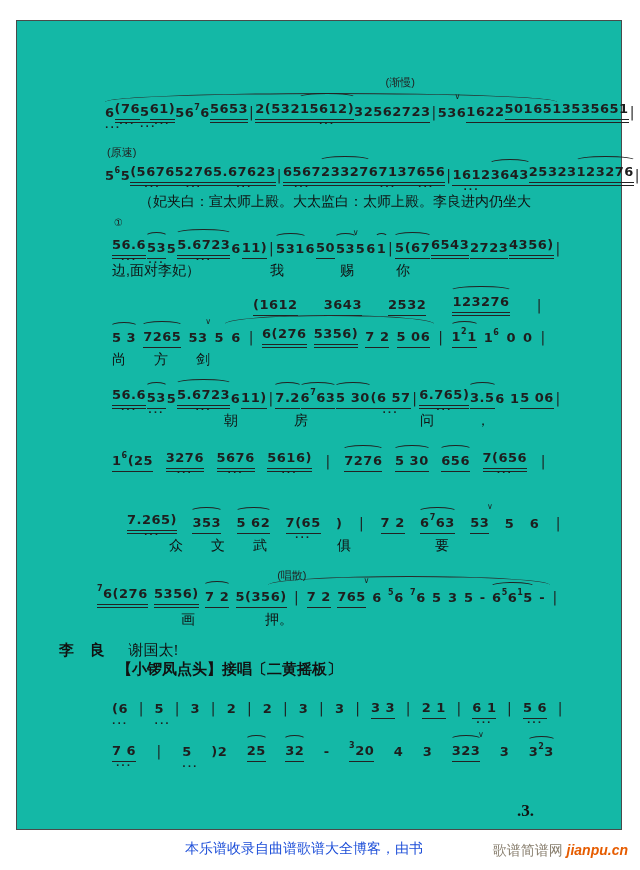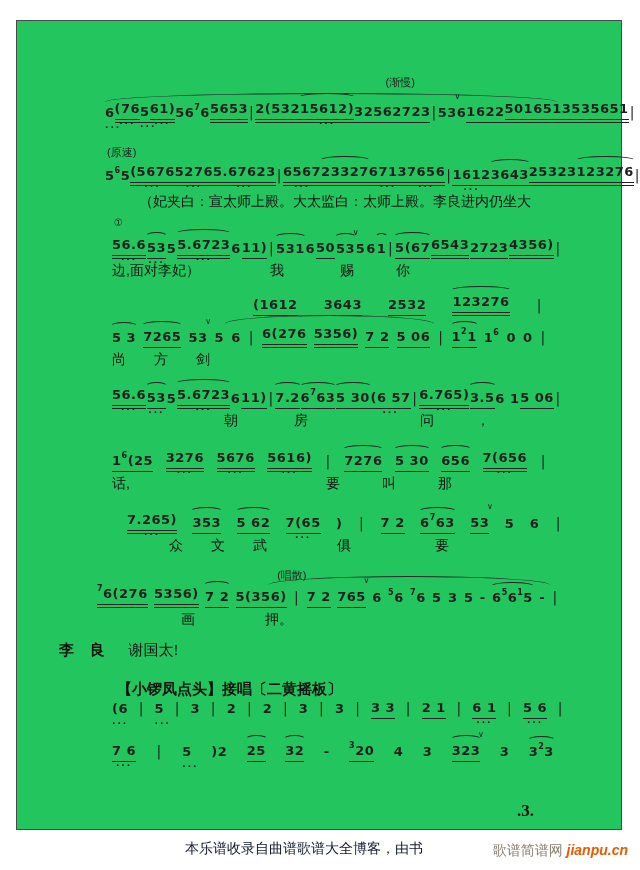--- a/index.html
+++ b/index.html
@@ -1,19 +1,19 @@
 <!DOCTYPE html>
 <html><head>
 <meta charset="utf-8">
 <style>
   html,body{margin:0;padding:0;}
   body{width:640px;height:870px;position:relative;background:#ffffff;
        font-family:"Liberation Sans",sans-serif;color:#1e1e1e;overflow:hidden;}
   .frame{position:absolute;left:16px;top:20px;width:604px;height:808px;
-         border:1px solid #4a4a4a;background:#22c55e;}
+         border:1px solid #4a4a4a;background:#14b8a6;}
   
   .mline{position:absolute;}
   .row{display:flex;justify-content:space-between;align-items:flex-end;
        font-family:"DejaVu Sans",sans-serif;font-weight:700;font-size:13px;
        letter-spacing:.5px;white-space:pre;}
   .g{position:relative;padding-bottom:2px;line-height:1.2;}
   .g sup{font-size:8px;font-weight:700;position:relative;top:-2px;}
   .u1{border-bottom:1.5px solid #222;}
   .u2{border-bottom:4px double #222;}
   .bar{font-weight:400;font-size:14px;border:none;padding:0 1px 2px 1px;}
@@ -46,27 +46,27 @@
   #L5{top:366px;left:95px;width:450px;}
   #L6{top:429px;left:95px;width:435px;}
   #L7{top:491px;left:110px;width:435px;}
   #L8{top:565px;left:80px;width:462px;}
   #L9{top:679px;left:95px;width:452px;}
   #L10{top:722px;left:95px;width:442px;}
   
   .dialog{position:absolute;top:620px;left:42px;width:520px;
           font-family:"Liberation Serif",serif;font-size:15px;color:#111;}
   .dialog .who{font-weight:700;letter-spacing:6px;margin-right:14px;}
-  .dialog .dir{margin:20px 0 0 58px;font-weight:700;}
+  .dialog .dir{margin:0 0 0 58px;font-weight:700;}
   
   .pagenum{position:absolute;top:780px;left:500px;font-family:"Liberation Serif",serif;
            font-size:17px;font-weight:700;color:#111;}
   
   .footer{position:absolute;left:0;right:0;top:836px;height:30px;font-size:14px;}
-  .credit{position:absolute;left:185px;top:4px;color:#0f172a;}
+  .credit{position:absolute;left:185px;top:4px;color:#1d4ed8;}
   .site{position:absolute;right:12px;top:6px;color:#8a8070;}
   .site .url{font-weight:700;font-style:italic;}
 </style>
 </head>
 <body>
 
 <div class="frame">
 
   <div class="mline" id="L1">
     <i class="lslur"></i>
@@ -91,21 +91,20 @@
     <i class="lslur"></i>
   <div class="row"><span class="g arc">5 3</span><span class="g u1 arc">7265</span><span class="g vm">53</span><span class="g">5</span><span class="g">6</span><span class="g bar">|</span><span class="g u2">6(276</span><span class="g u2">5356)</span><span class="g u1">7 2</span><span class="g u1">5 06</span><span class="g bar">|</span><span class="g u1 arc">1<sup>2</sup>1</span><span class="g">1<sup>6</sup></span><span class="g">0</span><span class="g">0</span><span class="g bar">|</span></div>
       <div class="lyric">尚　　方　　剑</div>
     </div>
   <div class="mline" id="L5">
       <div class="row"><span class="g u2 db">56.6<i class="dots">···</i></span><span class="g u1 arc db">53<i class="dots">···</i></span><span class="g">5</span><span class="g u2 arc db">5.6723<i class="dots">···</i></span><span class="g">6</span><span class="g u1">11)</span><span class="g bar">|</span><span class="g u1 arc">7.2</span><span class="g u1 arc">6<sup>7</sup>63</span><span class="g u1 arc">5 30</span><span class="g u1 db">(6 57<i class="dots">···</i></span><span class="g bar">|</span><span class="g u2 db">6.765)<i class="dots">···</i></span><span class="g u1 arc">3.5</span><span class="g">6 1</span><span class="g u1">5 06</span><span class="g bar">|</span></div>
       <div class="lyric">　　　　　　　　朝　　　　房　　　　　　　　问　　　，</div>
     </div>
   <div class="mline" id="L6">
       <div class="row"><span class="g u1">1<sup>6</sup>(25</span><span class="g u2 db">3276<i class="dots">···</i></span><span class="g u2 db">5676<i class="dots">···</i></span><span class="g u2 db">5616)<i class="dots">···</i></span><span class="g bar">|</span><span class="g u1 arc">7276</span><span class="g u1 arc">5 30</span><span class="g u1 arc">656</span><span class="g u2 db">7(656<i class="dots">···</i></span><span class="g bar">|</span></div>
-      <div class="lyric">话,　　　　　　　　　　　　　　要　　　叫　　　那</div>
     </div>
   <div class="mline" id="L7">
       <div class="row"><span class="g u2 db">7.265)<i class="dots">···</i></span><span class="g u1 arc">353</span><span class="g u1 arc">5 62</span><span class="g u1 db">7(65<i class="dots">···</i></span><span class="g">)</span><span class="g bar">|</span><span class="g u1">7 2</span><span class="g u1 arc">6<sup>7</sup>63</span><span class="g u1 vm">53</span><span class="g">5</span><span class="g">6</span><span class="g bar">|</span></div>
       <div class="lyric">　　　众　　文　　武　　　　　俱　　　　　　要</div>
     </div>
   <div class="mline" id="L8">
     <i class="lslur"></i>
   <div class="mark mid">(唱散)</div>
       <div class="row"><span class="g u2"><sup>7</sup>6(276</span><span class="g u2">5356)</span><span class="g u1 arc">7 2</span><span class="g u1">5(356)</span><span class="g bar">|</span><span class="g u1">7 2</span><span class="g u1 vm">765</span><span class="g">6</span><span class="g"><sup>5</sup>6</span><span class="g"><sup>7</sup>6</span><span class="g">5</span><span class="g">3</span><span class="g">5</span><span class="g">-</span><span class="g arc">6<sup>5</sup>6<sup>1</sup>5</span><span class="g">-</span><span class="g bar">|</span></div>
       <div class="lyric">　　　　　　画　　　　　押。</div>

